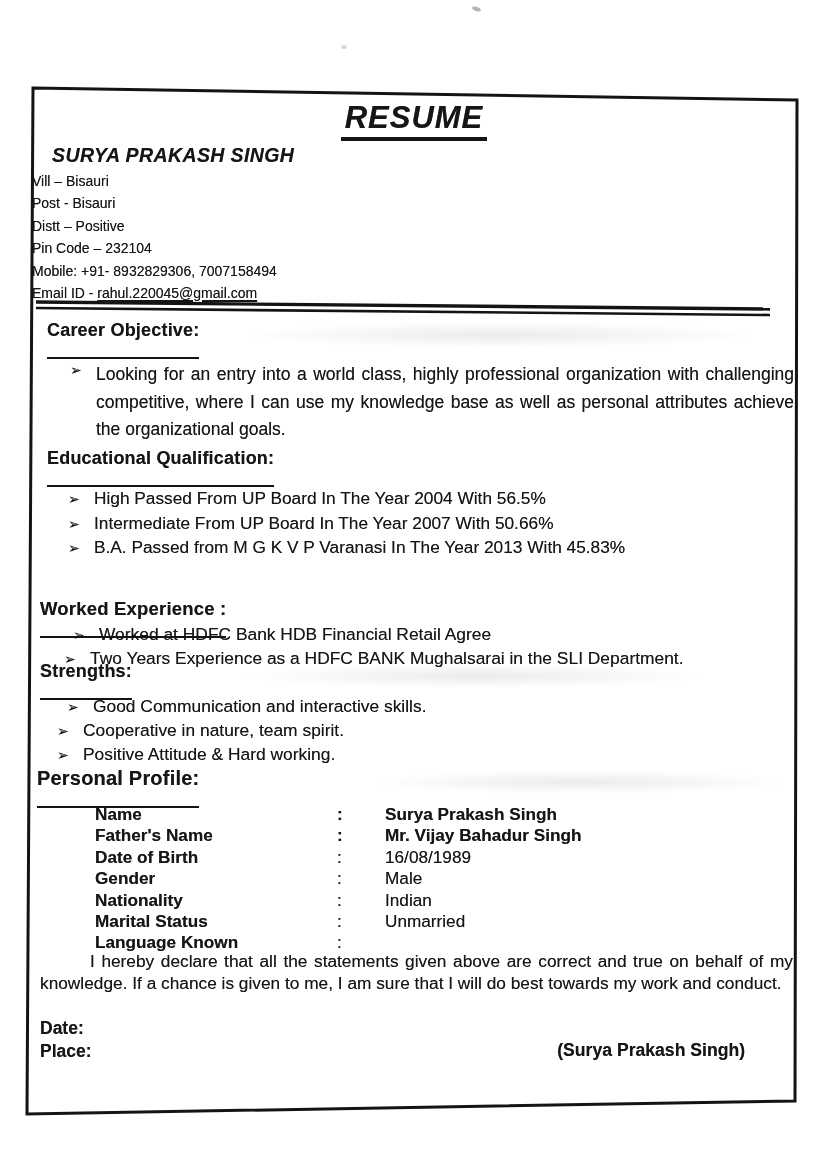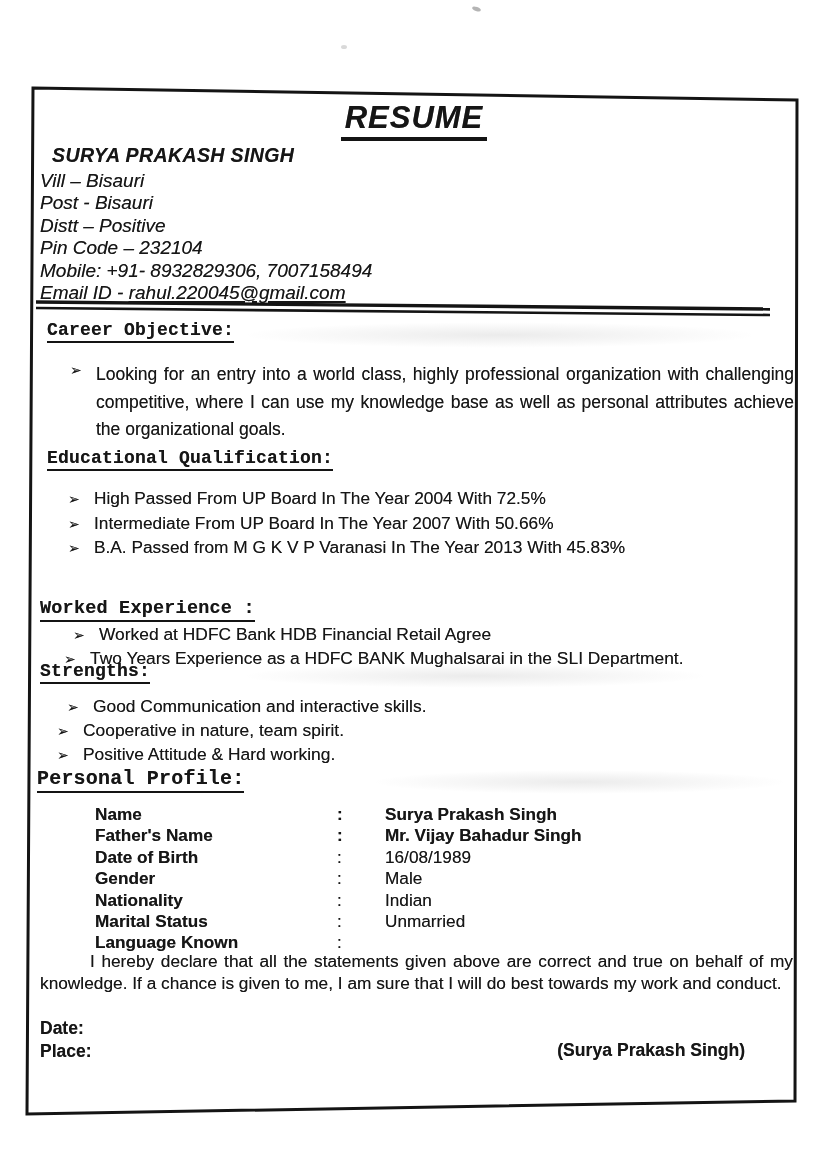--- a/index.html
+++ b/index.html
@@ -22,30 +22,29 @@
     display:inline-block;
     font-size:31px;font-weight:bold;font-style:italic;
     letter-spacing:1px;
     border-bottom:4px solid #141414;
     padding:0 4px 1px 4px;
   }
   .applicant-name{
     left:52px;top:144px;
     font-size:19.5px;font-weight:bold;font-style:italic;letter-spacing:.4px;
   }
-  .contact{left:40px;top:170px;font-style:italic;font-size:19px;}
+  .contact{left:32px;top:170px;font-size:14px;}
   .contact .cline{line-height:22.4px;white-space:nowrap;}
   .email-addr{text-decoration:underline;text-decoration-thickness:2px;text-underline-offset:2px;}
 
   
   .sec-h{
     font-weight:bold;font-size:18px;letter-spacing:.2px;
-    display:inline-block;border-bottom:2.6px solid #141414;padding-bottom:1px;
+    display:inline-block;border-bottom:2.6px solid #141414;padding-bottom:16px;
     white-space:nowrap;
-    font-family:Liberation Mono, monospace;
   }
   .sec-h.big{font-size:20px;}
 
   
   .li{display:flex;align-items:flex-start;}
   .bm{flex:none;width:26px;font-size:14px;font-family:"DejaVu Sans",sans-serif;padding-top:1px;}
   .bt{flex:1;}
   .career-para{width:724px;font-size:17.5px;}
   .career-para .bt{text-align:justify;line-height:27.6px;}
   .edu-list{width:722px;font-size:17.3px;}
@@ -118,21 +117,21 @@
       <span class="bt">Looking for an entry into a world class, highly professional organization with challenging competitive, where I can use my knowledge base as well as personal attributes achieve the organizational goals.</span>
     </div>
   </div>
 
   <div class="abs" style="left:47px;top:448px;">
     <span class="sec-h">Educational Qualification:</span>
   </div>
   <div class="abs edu-list" style="left:68px;top:487px;">
     <div class="li">
       <span class="bm">➢</span>
-      <span class="bt">High Passed From UP Board In The Year 2004 With 72.5%</span>
+      <span class="bt">High Passed From UP Board In The Year 2004 With 56.5%</span>
     </div>
     <div class="li">
       <span class="bm">➢</span>
       <span class="bt">Intermediate From UP Board In The Year 2007 With 50.66%</span>
     </div>
     <div class="li">
       <span class="bm">➢</span>
       <span class="bt">B.A. Passed from M G K V P Varanasi In The Year 2013 With 45.83%</span>
     </div>
   </div>

